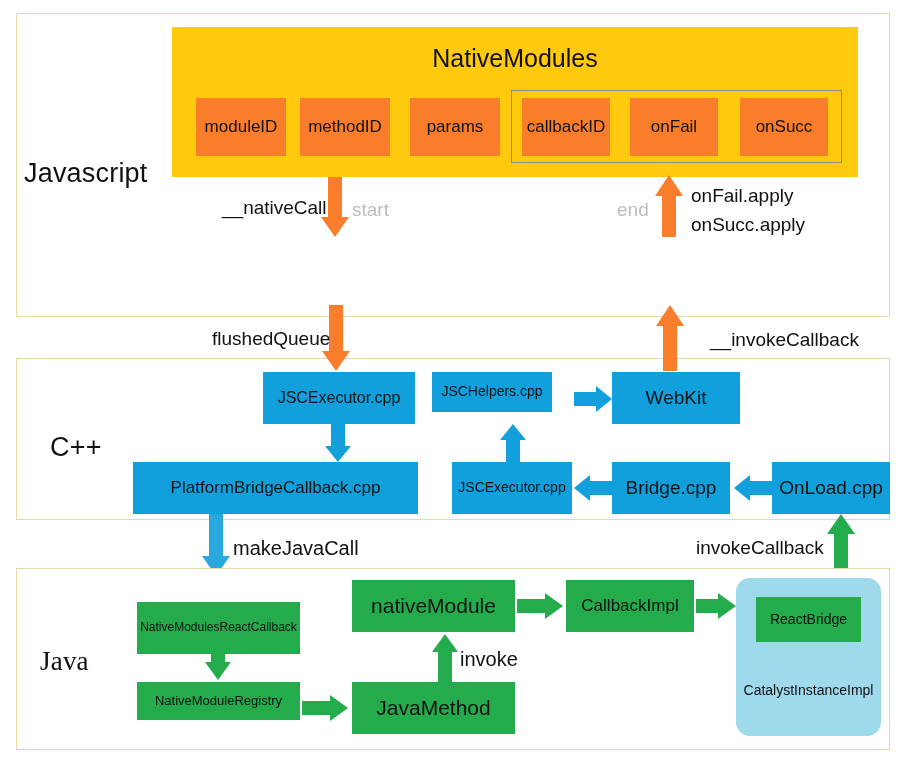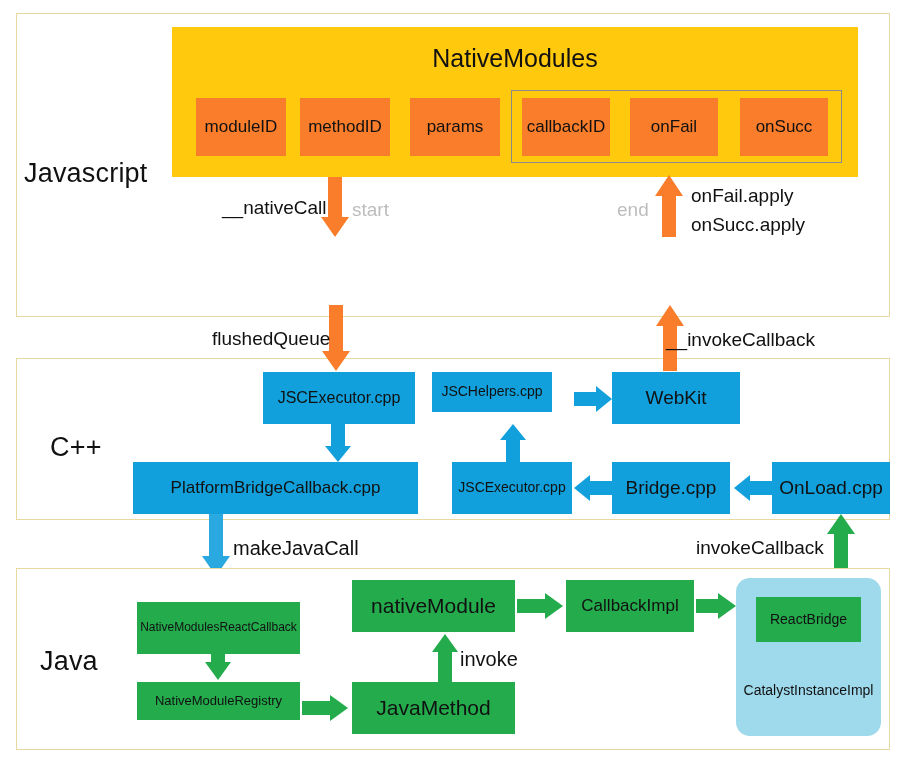--- a/index.html
+++ b/index.html
@@ -116,21 +116,21 @@
   <div class="arrow" style="left:322px;top:305px;width:28px;height:66px;">
     <div class="shaft" style="left:7px;top:0;width:14px;height:48px;background:#f97d2a;"></div>
     <div class="head" style="left:0;top:46px;border-left:14px solid transparent;border-right:14px solid transparent;border-top:20px solid #f97d2a;"></div>
   </div>
   <div class="elabel big" style="left:212px;top:328px;">flushedQueue</div>
 
   <div class="arrow" style="left:656px;top:305px;width:28px;height:66px;">
     <div class="head" style="left:0;top:0;border-left:14px solid transparent;border-right:14px solid transparent;border-bottom:21px solid #f97d2a;"></div>
     <div class="shaft" style="left:7px;top:20px;width:14px;height:46px;background:#f97d2a;"></div>
   </div>
-  <div class="elabel big" style="left:666px;top:329px;">__invokeCallback</div>
+  <div class="elabel big" style="left:710px;top:329px;">__invokeCallback</div>
 
   <div class="node blue" style="left:263px;top:372px;width:152px;height:52px;font-size:16px;">JSCExecutor.cpp</div>
   <div class="node blue" style="left:133px;top:462px;width:285px;height:52px;font-size:17px;">PlatformBridgeCallback.cpp</div>
   <div class="node blue" style="left:432px;top:372px;width:120px;height:40px;font-size:14px;">JSCHelpers.cpp</div>
   <div class="node blue" style="left:612px;top:372px;width:128px;height:52px;font-size:19px;">WebKit</div>
   <div class="node blue" style="left:452px;top:462px;width:120px;height:52px;font-size:14px;">JSCExecutor.cpp</div>
   <div class="node blue" style="left:612px;top:462px;width:118px;height:52px;font-size:19px;">Bridge.cpp</div>
   <div class="node blue" style="left:772px;top:462px;width:118px;height:52px;font-size:19px;">OnLoad.cpp</div>
 
   <div class="arrow" style="left:325px;top:424px;width:26px;height:38px;">
@@ -164,21 +164,21 @@
   </div>
   <div class="elabel big" style="left:233px;top:537px;font-size:20px;">makeJavaCall</div>
 
   <div class="arrow" style="left:827px;top:514px;width:28px;height:62px;">
     <div class="head" style="left:0;top:0;border-left:14px solid transparent;border-right:14px solid transparent;border-bottom:20px solid #24ab4c;"></div>
     <div class="shaft" style="left:7px;top:19px;width:14px;height:43px;background:#24ab4c;"></div>
   </div>
   <div class="elabel big" style="left:696px;top:537px;">invokeCallback</div>
 
   <div class="panel" style="left:16px;top:568px;width:874px;height:182px;"></div>
-  <div class="panel-label" style="left:40px;top:646px;">Java</div>
+  <div class="panel-label" style="left:40px;top:646px;font-family:Liberation Serif, serif;">Java</div>
 
   <div class="node lightblue" style="left:736px;top:578px;width:145px;height:158px;display:block;">
     <div style="position:absolute;left:0;bottom:38px;width:100%;text-align:center;font-size:14px;color:#111;">CatalystInstanceImpl</div>
   </div>
   <div class="node green" style="left:756px;top:597px;width:105px;height:45px;font-size:14px;">ReactBridge</div>
 
   <div class="node green" style="left:137px;top:580px;width:163px;height:52px;font-size:12px;margin-top:22px;">NativeModulesReactCallback</div>
   <div class="node green" style="left:137px;top:682px;width:163px;height:38px;font-size:13px;">NativeModuleRegistry</div>
   <div class="node green" style="left:352px;top:580px;width:163px;height:52px;font-size:21px;">nativeModule</div>
   <div class="node green" style="left:352px;top:682px;width:163px;height:52px;font-size:21px;">JavaMethod</div>

